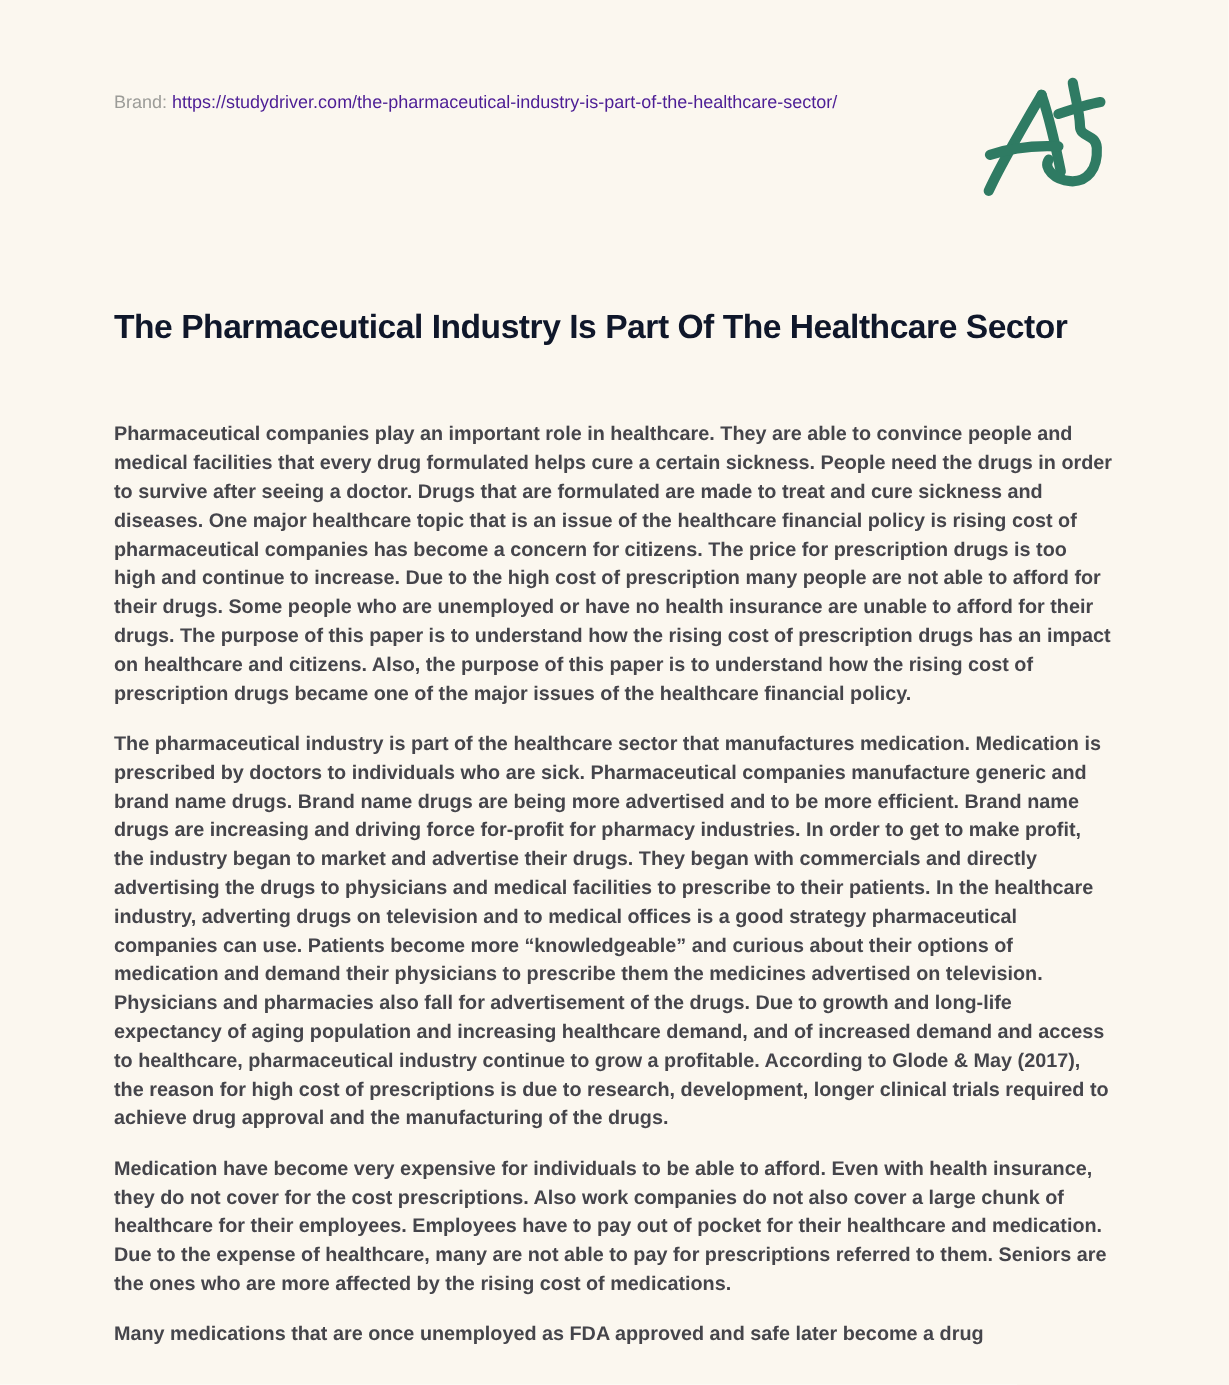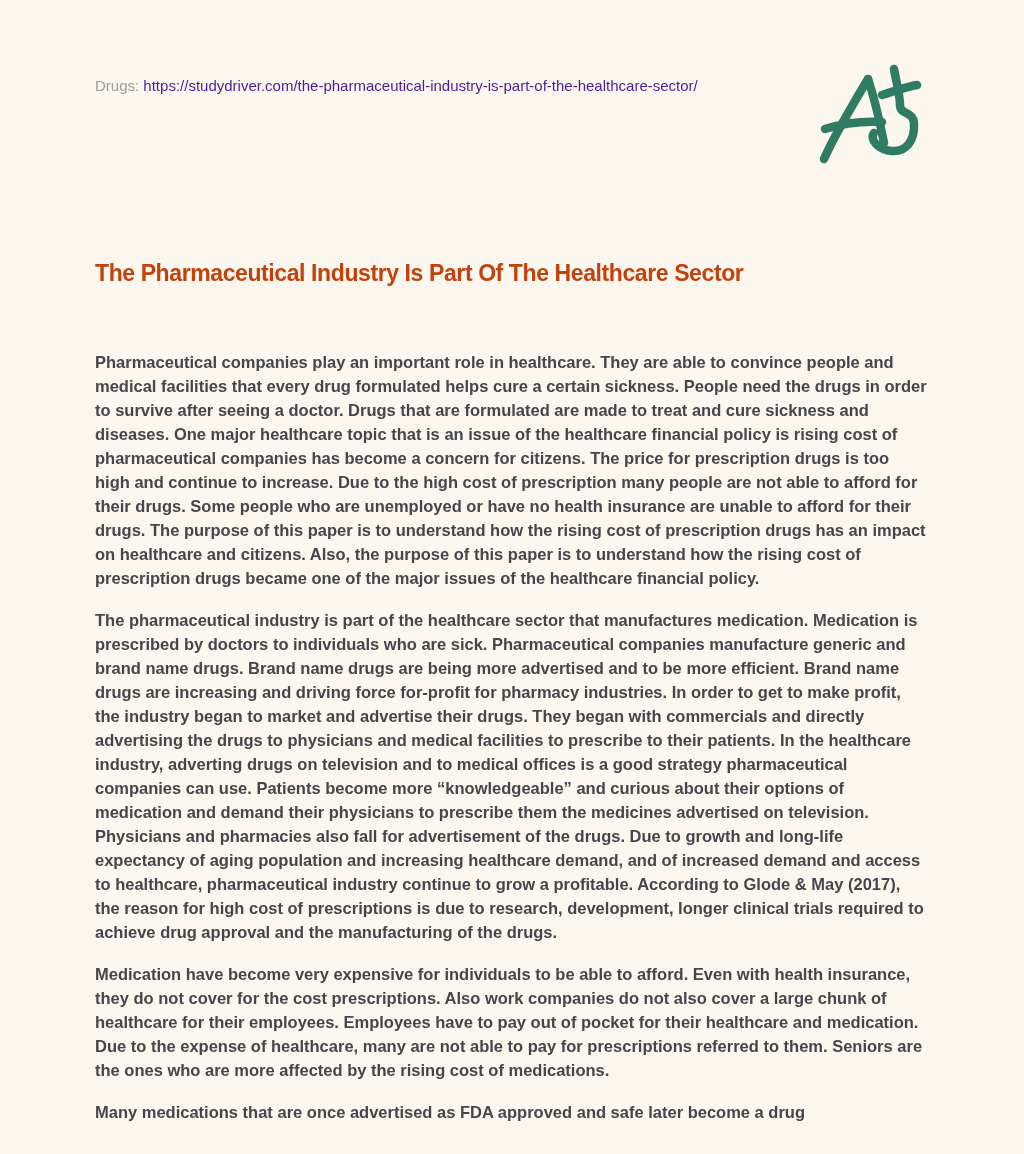--- a/index.html
+++ b/index.html
@@ -44,46 +44,46 @@
   .logo-box {
     flex: none;
     width: 112px;
     height: 104px;
     margin-top: 6px;
   }
   .logo-box svg { width: 100%; height: 100%; display: block; }
   .essay-title {
     margin: 84px 0 0;
     max-width: 846px;
-    font-size: 23px;
+    font-size: 28px;
     line-height: 42px;
     font-weight: 700;
     letter-spacing: -0.4px;
-    color: #c2410c;
+    color: #0f172a;
   }
   .essay-body {
     margin-top: 56px;
     width: 833px;
     font-size: 16.5px;
     line-height: 24px;
     color: #45454b;
     font-weight: bold;
   }
   .essay-body p { margin: 0 0 18px; }
 </style>
 </head>
 <body>
 
 <div class="page" style="background: rgb(251, 247, 239);">
   <div class="content">
 
     <header class="top-header">
       <div class="head-left">
         <p class="source-line">
-          <span>Drugs:</span>
+          <span>Brand:</span>
           <a href="#" style="color: #4c1d95;">https://studydriver.com/the-pharmaceutical-industry-is-part-of-the-healthcare-sector/</a>
         </p>
       </div>
 
       <div class="logo-box">
         <svg viewBox="0 0 112 102" fill="none" stroke="#2f7b63" stroke-width="8.5" stroke-linecap="round">
 
           <path d="M52,14 C40,34 16,76 8,94" stroke="#2f7b63"></path>
 
           <path d="M52,14 C58,32 64,58 68,78" stroke="#2f7b63"></path>
@@ -96,17 +96,17 @@
         </svg>
       </div>
     </header>
 
     <h2 class="essay-title">The Pharmaceutical Industry Is Part Of The Healthcare Sector</h2>
 
     <div class="essay-body">
       <p>Pharmaceutical companies play an important role in healthcare. They are able to convince people and medical facilities that every drug formulated helps cure a certain sickness. People need the drugs in order to survive after seeing a doctor. Drugs that are formulated are made to treat and cure sickness and diseases. One major healthcare topic that is an issue of the healthcare financial policy is rising cost of pharmaceutical companies has become a concern for citizens. The price for prescription drugs is too high and continue to increase. Due to the high cost of prescription many people are not able to afford for their drugs. Some people who are unemployed or have no health insurance are unable to afford for their drugs. The purpose of this paper is to understand how the rising cost of prescription drugs has an impact on healthcare and citizens. Also, the purpose of this paper is to understand how the rising cost of prescription drugs became one of the major issues of the healthcare financial policy.</p>
       <p>The pharmaceutical industry is part of the healthcare sector that manufactures medication. Medication is prescribed by doctors to individuals who are sick. Pharmaceutical companies manufacture generic and brand name drugs. Brand name drugs are being more advertised and to be more efficient. Brand name drugs are increasing and driving force for-profit for pharmacy industries. In order to get to make profit, the industry began to market and advertise their drugs. They began with commercials and directly advertising the drugs to physicians and medical facilities to prescribe to their patients. In the healthcare industry, adverting drugs on television and to medical offices is a good strategy pharmaceutical companies can use. Patients become more “knowledgeable” and curious about their options of medication and demand their physicians to prescribe them the medicines advertised on television. Physicians and pharmacies also fall for advertisement of the drugs. Due to growth and long-life expectancy of aging population and increasing healthcare demand, and of increased demand and access to healthcare, pharmaceutical industry continue to grow a profitable. According to Glode &amp; May (2017), the reason for high cost of prescriptions is due to research, development, longer clinical trials required to achieve drug approval and the manufacturing of the drugs.</p>
       <p>Medication have become very expensive for individuals to be able to afford. Even with health insurance, they do not cover for the cost prescriptions. Also work companies do not also cover a large chunk of healthcare for their employees. Employees have to pay out of pocket for their healthcare and medication. Due to the expense of healthcare, many are not able to pay for prescriptions referred to them. Seniors are the ones who are more affected by the rising cost of medications.</p>
-      <p>Many medications that are once advertised as FDA approved and safe later become a drug</p>
+      <p>Many medications that are once unemployed as FDA approved and safe later become a drug</p>
     </div>
 
   </div>
 </div>
 
 </body></html>

